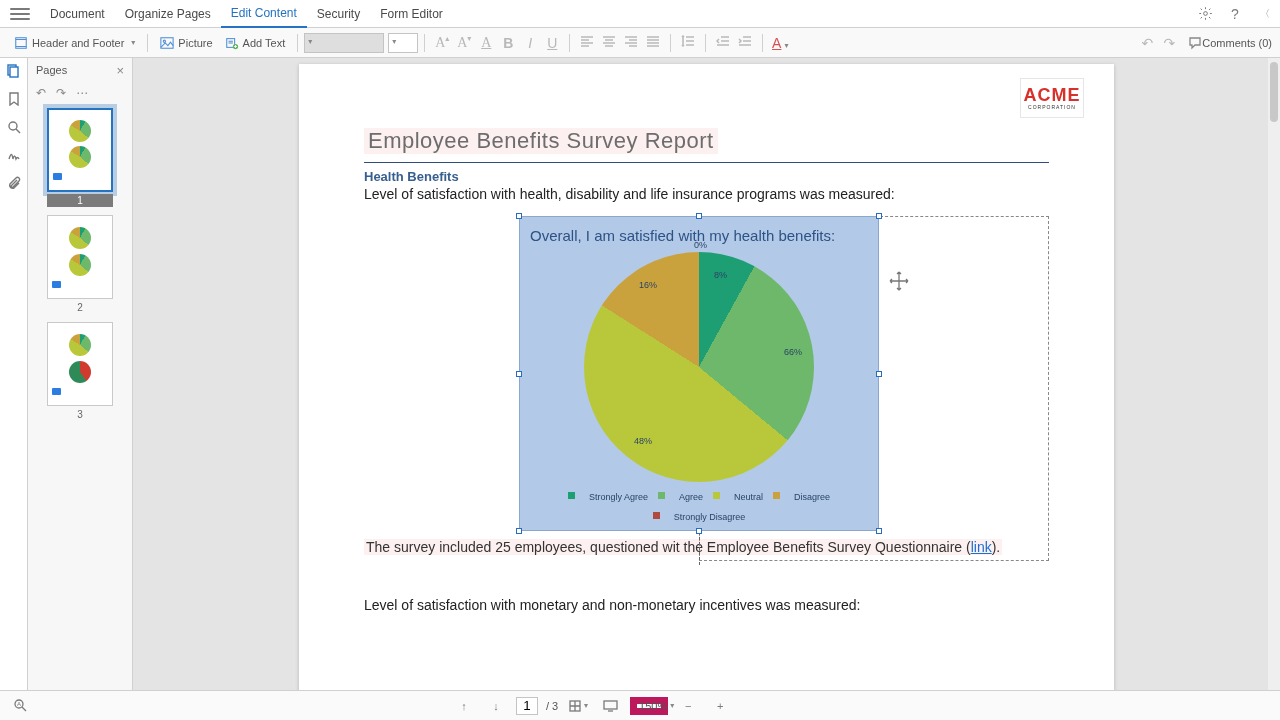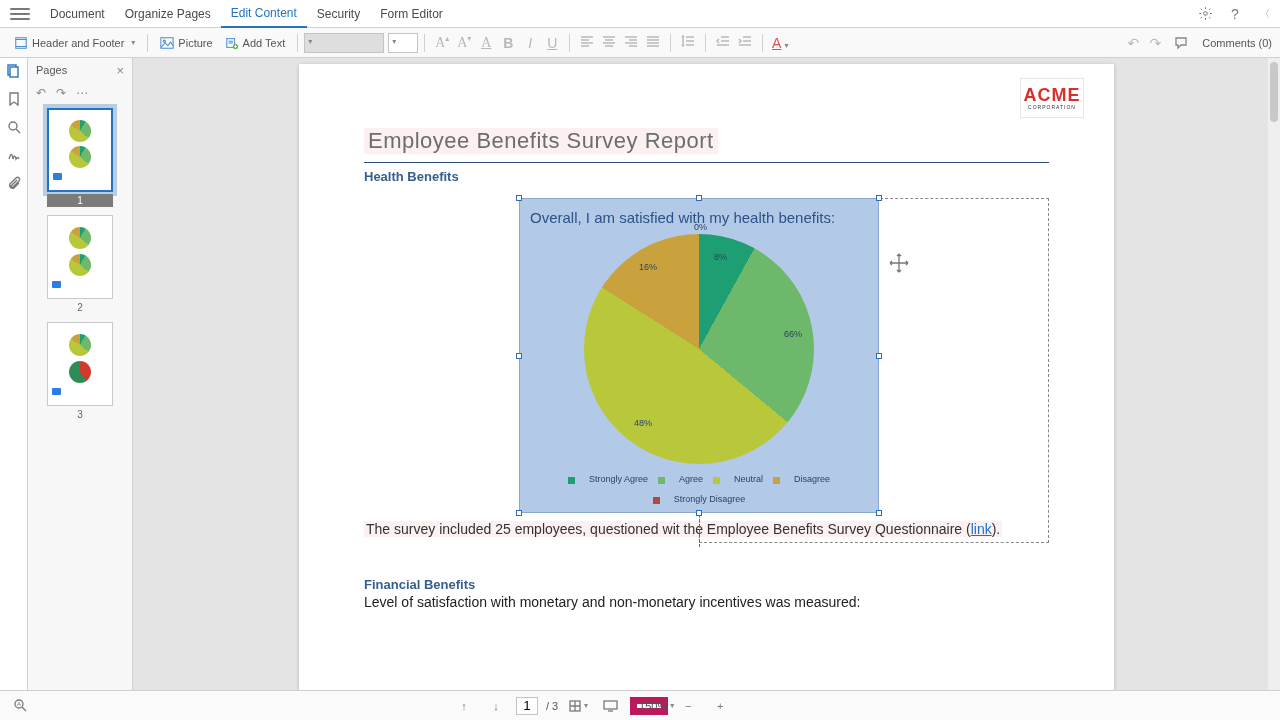--- a/index.html
+++ b/index.html
@@ -39,21 +39,21 @@
 
   
   .toolbar{height:30px;background:var(--toolbar);border-bottom:1px solid var(--border);padding:0 8px;font-size:11px;color:#555}
   .tbtn{height:24px;padding:0 6px;display:flex;align-items:center;gap:4px;border-radius:3px}
   .tsep{width:1px;height:18px;background:var(--border);margin:0 6px}
   .fontbox{width:80px;height:20px;background:#dedede;border:1px solid #c4c4c4;margin-right:4px}
   .sizebox{width:30px;height:20px;background:#fff;border:1px solid #c4c4c4}
   .ticon{color:#b8b8b8;font-size:14px;width:22px;text-align:center}
   .ticon.a{font-family:Georgia,serif}
   .tdrop::after{content:"▾";font-size:8px;margin-left:3px;color:#888}
-  .comments{font-size:11px;color:#555;display:flex;align-items:center;gap:14px;margin-left:8px}
+  .comments{font-size:11px;color:#555;display:flex;align-items:center;gap:0;margin-left:8px}
 
   
   .mainarea{flex:1;display:flex;min-height:0}
   .iconstrip{width:28px;background:var(--sidebar-bg);border-right:1px solid var(--border);display:flex;flex-direction:column;align-items:center;padding-top:4px;gap:10px}
   .iconstrip .sicon{width:18px;height:18px;display:flex;align-items:center;justify-content:center;color:var(--icon)}
   .iconstrip .sicon.active{color:var(--accent)}
 
   .pagespanel{width:105px;background:#f7f7f7;border-right:1px solid var(--border);display:flex;flex-direction:column}
   .pagespanel .phdr{height:24px;padding:0 8px;font-size:11px;display:flex;align-items:center;color:#555}
   .pagespanel .phdr .x{margin-left:auto;color:#888;font-size:13px}
@@ -81,21 +81,21 @@
   .sechdr{font-size:13px;font-weight:bold;color:#365f8f}
   .bodytext{font-size:14px;color:#222;margin-top:2px}
   .linky{color:var(--link);text-decoration:underline}
 
   .chartwrap{position:relative;margin:14px 0 8px}
   .chartbox{width:360px;margin-left:155px;background:#b3c9e8;border:1px solid #8aa8cf;padding:10px 10px 8px;position:relative}
   .chartbox .ctitle{color:#2d5284;font-size:15px;margin-bottom:8px}
   .chartbox .pie{width:230px;height:230px;margin:0 auto;position:relative;border-radius:50%}
   .pielabel{position:absolute;font-size:9px;color:#2a4466}
   .legend{display:flex;justify-content:center;gap:10px;margin-top:10px;font-size:9px;color:#2a4466;flex-wrap:wrap}
-  .legend .litem{display:flex;align-items:flex-end;gap:14px}
+  .legend .litem{display:flex;align-items:flex-start;gap:14px}
   .legend .sw{width:7px;height:7px}
   .handle{position:absolute;width:6px;height:6px;background:#fff;border:1px solid #2a6bbf}
   .guidev{position:absolute;border-left:1px dashed #666}
   .dragbox{position:absolute;border:1px dashed #888}
   .movecursor{position:absolute;width:20px;height:20px;color:#666}
 
   .surveynote{font-size:14px;background:#fdf0f0;display:inline-block;padding:0 2px}
 
   
   .statusbar{height:30px;background:#fafafa;border-top:1px solid var(--border);display:flex;align-items:center;padding:0 8px;font-size:11px;color:#555}
@@ -306,20 +306,21 @@
     <div class="docarea">
       <div class="page">
         <div class="brandlogo">
           <div class="acme">ACME</div>
           <div class="corp">CORPORATION</div>
         </div>
 
         <div class="ptitle">Employee Benefits Survey Report</div>
         <div class="hr"></div>
         <div class="sechdr">Health Benefits</div>
+        <div class="bodytext">Level of satisfaction with health, disability and life insurance programs was measured:</div>
 
         <div class="chartwrap">
 
           <div class="dragbox" style="left:335px;top:0;width:350px;height:345px"></div>
 
           <div class="guidev" style="left:335px;top:-1px;height:350px"></div>
 
           <div class="movecursor" style="left:525px;top:55px">
             <svg viewBox="0 0 20 20" fill="none" stroke="#777" stroke-width="1.3">
                 <path d="M10 1v18M1 10h18M10 1l-2 2M10 1l2 2M10 19l-2-2M10 19l2-2M1 10l2-2M1 10l2 2M19 10l-2-2M19 10l-2 2"></path>
@@ -367,21 +368,20 @@
             <div class="handle" style="left:calc(50% - 3px);bottom:-4px"></div>
             <div class="handle" style="right:-4px;bottom:-4px"></div>
           </div>
         </div>
 
         <span class="surveynote">
           <span>The survey included 25 employees, questioned wit the Employee Benefits Survey Questionnaire (</span><a class="linky">link</a><span>).</span>
         </span>
 
         <div style="height:40px"></div>
-        <div class="sechdr">Financial Benefits</div>
         <div class="bodytext">Level of satisfaction with monetary and non-monetary incentives was measured:</div>
       </div>
       <div class="vscroll">
           <div class="sthumb"></div>
         </div>
     </div>
   </div>
 
   <div class="statusbar">
     <div class="sbicon">

